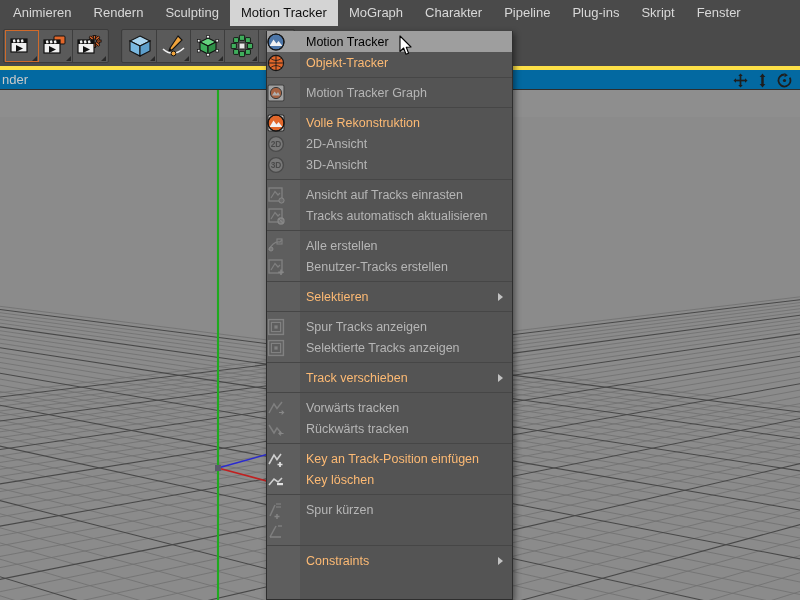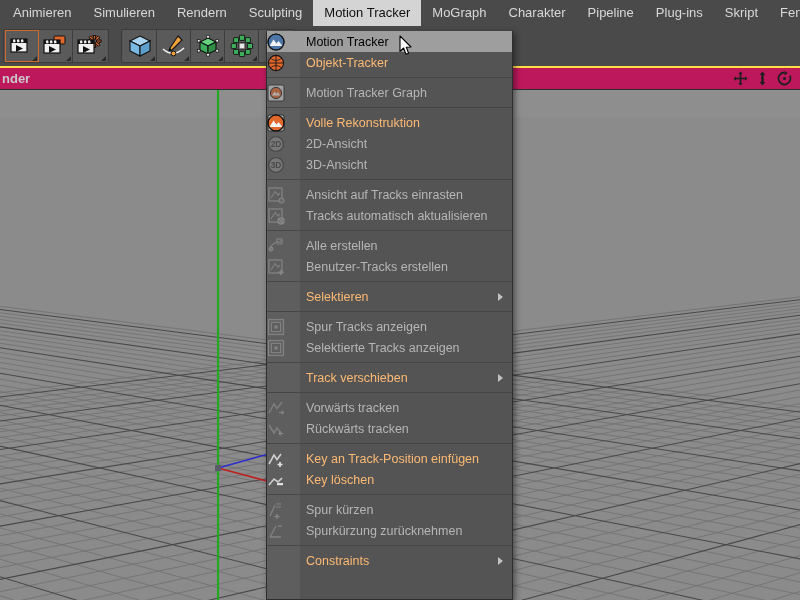--- a/index.html
+++ b/index.html
@@ -73,24 +73,24 @@
     position: absolute; right: 1px; bottom: 1px;
     width: 0; height: 0;
     border-left: 5px solid transparent;
     border-bottom: 5px solid #2a2a2a;
   }
   .tool-btn svg { display: block; }
 
   
   #vp-header {
     position: absolute; left: 0; top: 66px; width: 800px; height: 24px;
-    background: #be185d;
-    border-top: 2px solid #fde047;
+    background: #0369a1;
+    border-top: 4px solid #fde047;
     border-bottom: 1px solid #2e2e2e;
-    display: flex; align-items: center; font-weight: bold;
+    display: flex; align-items: center;
   }
   #vp-title {
     font-size: 13px; color: #c9c9c9;
     margin-left: 2px;
   }
   #vp-nav {
     position: absolute; right: 8px; top: 0; height: 24px;
     display: flex; align-items: center; gap: 7px;
   }
 
@@ -154,21 +154,20 @@
   
   #cursor { position: absolute; left: 399px; top: 35px; z-index: 50; }
 </style>
 </head>
 <body>
 
 <div id="app">
 
   <div id="menubar">
       <div class="menu-tab">Animieren</div>
-      <div class="menu-tab">Simulieren</div>
       <div class="menu-tab">Rendern</div>
       <div class="menu-tab">Sculpting</div>
       <div class="menu-tab active">Motion Tracker</div>
       <div class="menu-tab">MoGraph</div>
       <div class="menu-tab">Charakter</div>
       <div class="menu-tab">Pipeline</div>
       <div class="menu-tab">Plug-ins</div>
       <div class="menu-tab">Skript</div>
       <div class="menu-tab">Fenster</div>
     </div>
@@ -725,21 +724,20 @@
           <span class="mi-label">Spur kürzen</span>
         </div>
         <div class="mi">
           <span class="mi-icon dim">
             <svg width="18" height="18" viewBox="0 0 18 18">
               <path d="M3 15 L9 4" fill="none" stroke="#9a9a9a" stroke-width="1.5"></path>
               <path d="M3 15 L14 15" stroke="#a6a6a6" stroke-width="1.4"></path>
               <path d="M11 4 L15 4" stroke="#a6a6a6" stroke-width="1.2"></path>
             </svg>
           </span>
-          <span class="mi-label">Spurkürzung zurücknehmen</span>
         </div>
         <div class="sep"></div>
         <div class="mi enabled">
           <span class="mi-icon"></span>
           <span class="mi-label">Constraints</span>
           <span class="mi-arrow"></span>
         </div>
       </div>
   </div>
 

